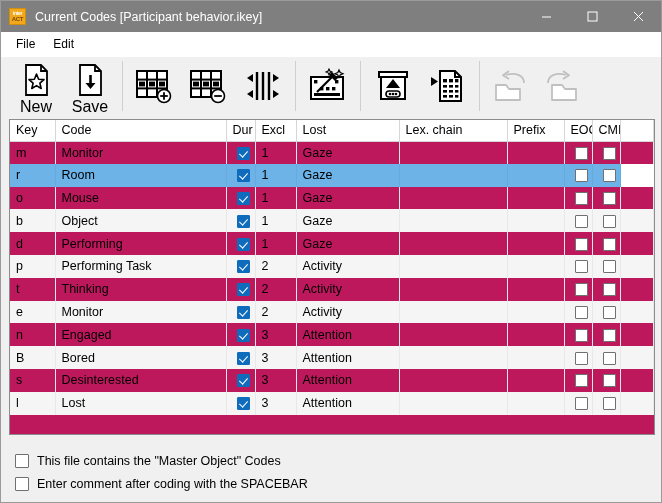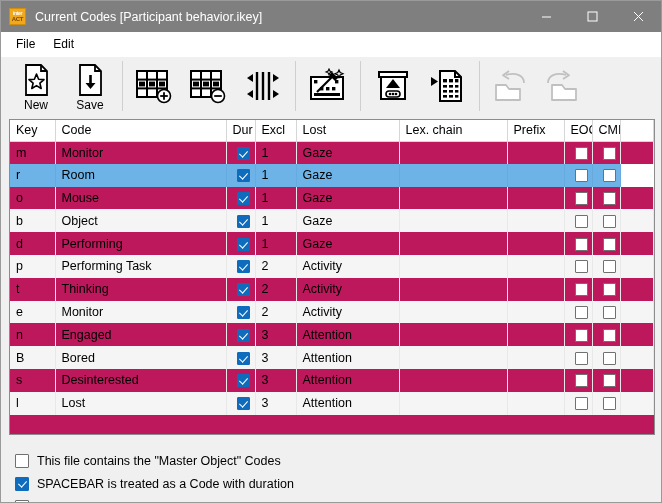--- a/index.html
+++ b/index.html
@@ -122,21 +122,21 @@
     padding-top: 0;
     height: 58px;
   }
   .tb-btn .glyph {
     height: 34px;
     display: flex;
     align-items: center;
     justify-content: center;
   }
   .tb-label {
-    font-size: 12px;
+    font-size: 16px;
     color: #000000;
     margin-top: 1px;
   }
   .tb-sep {
     width: 1px;
     height: 50px;
     background: #cfcfcf;
     margin: 4px 5px 0 5px;
   }
   .tb-btn.disabled { opacity: 1; }
@@ -641,24 +641,20 @@
     </table>
   </div>
 
   <div class="options">
 
     <div class="opt-row">
       <span class="cb big" id="opt-cb-0"></span>
       <span class="opt-label">This file contains the "Master Object" Codes</span>
     </div>
 
-    <div class="opt-row">
-      <span class="cb big checked" id="opt-cb-1"></span>
-      <span class="opt-label">SPACEBAR is treated as a Code with duration</span>
-    </div>
 
     <div class="opt-row">
       <span class="cb big" id="opt-cb-2"></span>
       <span class="opt-label">Enter comment after coding with the SPACEBAR</span>
     </div>
 
   </div>
 
 </div>
 

